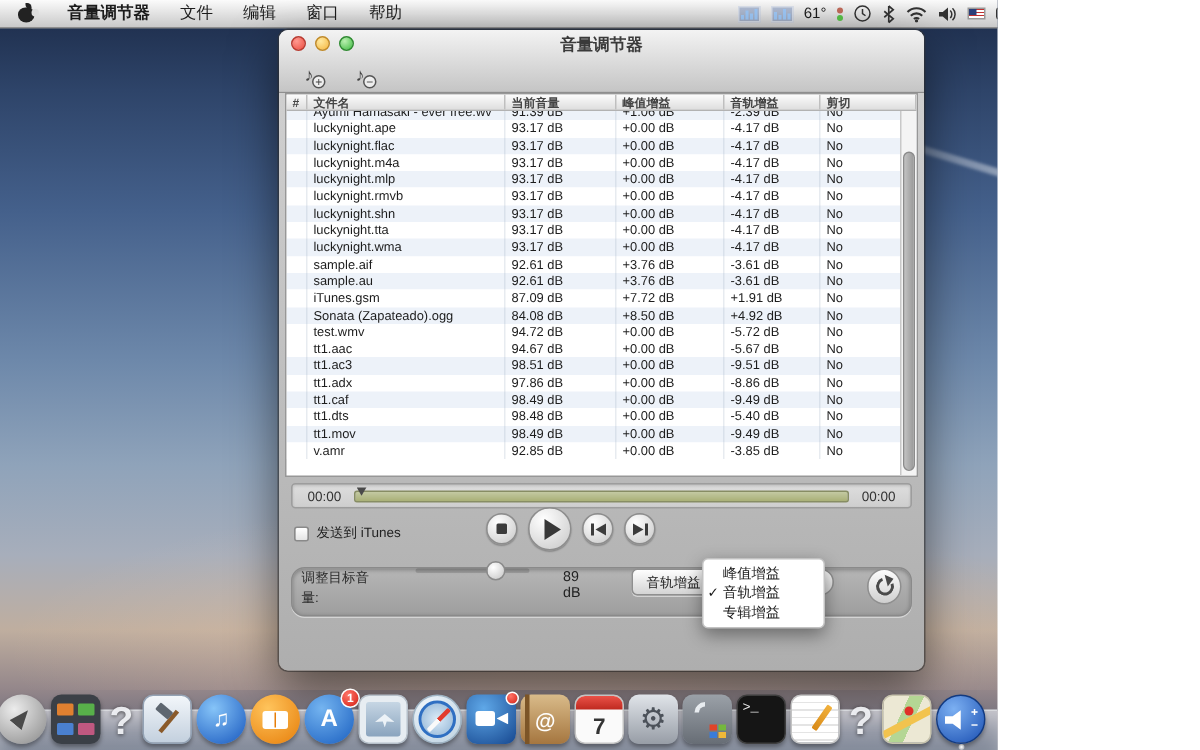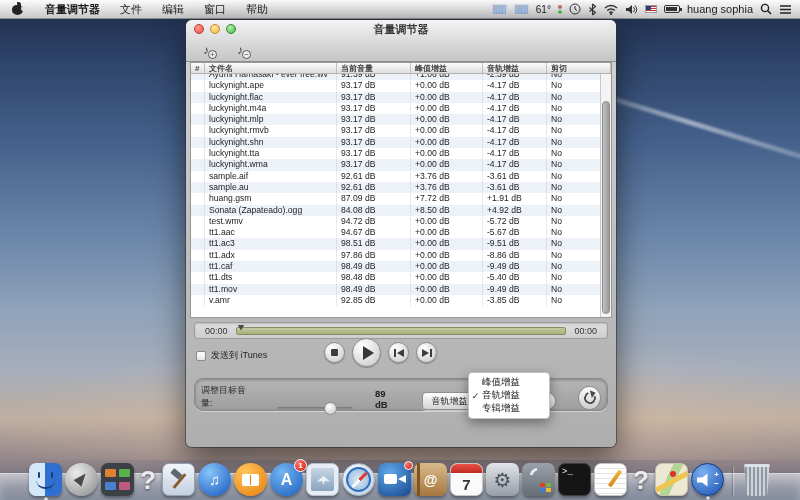--- a/index.html
+++ b/index.html
@@ -1,17 +1,17 @@
 <!DOCTYPE html>
 <html><head>
 <meta charset="utf-8">
 <style>
   *{margin:0;padding:0;box-sizing:border-box;font-family:"Liberation Sans","DejaVu Sans",sans-serif;}
   html,body{width:800px;height:500px;overflow:hidden;}
-  #desktop{position:relative;width:800px;height:500px;overflow:hidden;
+  #desktop{position:relative;width:665px;height:500px;overflow:hidden;
     background:linear-gradient(180deg,#1b2a47 0%,#2e4469 12%,#44608b 28%,#6d88aa 48%,#8fa3ba 62%,#a7aebb 74%,#bfae9f 84%,#93868a 92%,#575d70 100%);}
   #contrail{position:absolute;left:530px;top:120px;width:320px;height:5px;background:linear-gradient(90deg,rgba(255,255,255,0),rgba(255,255,255,.5),rgba(255,255,255,.15));transform:rotate(17deg);border-radius:3px;filter:blur(1px);}
   #glow{position:absolute;left:0;right:0;top:330px;height:130px;background:radial-gradient(ellipse at 55% 80%,rgba(255,210,170,.35),rgba(255,210,170,0) 70%);}
 
   
   #menubar{position:absolute;left:0;top:0;width:800px;height:19px;display:flex;align-items:center;
     background:linear-gradient(#fbfbfb,#c9c9c9);border-bottom:1px solid #8e8e8e;font-size:11px;color:#1c1c1c;}
   .apple{width:11px;height:12px;margin:0 12px 0 12px;position:relative;}
   .apple .body{position:absolute;left:0;top:2px;width:11px;height:10px;background:#222;border-radius:45% 45% 50% 50%;}
   .apple .bite{position:absolute;right:-3px;top:3px;width:5px;height:5px;background:#ddd;border-radius:50%;}
@@ -86,24 +86,24 @@
   .g-play{width:0;height:0;border-left:11px solid #383838;border-top:7px solid transparent;border-bottom:7px solid transparent;margin-left:3px;}
   .g-bar{width:2px;height:8px;background:#3c3c3c;}
   .g-left{width:0;height:0;border-right:7px solid #3c3c3c;border-top:4px solid transparent;border-bottom:4px solid transparent;}
   .g-right{width:0;height:0;border-left:7px solid #3c3c3c;border-top:4px solid transparent;border-bottom:4px solid transparent;}
   .gwrap{display:flex;align-items:center;gap:1px;}
 
   
   #bottombar{position:absolute;left:8px;right:8px;top:358px;height:33px;border-radius:9px;
     background:linear-gradient(#b6b6b6,#9e9e9e);border:1px solid #8a8a8a;
     box-shadow:inset 0 1px 3px rgba(0,0,0,.3),0 1px 0 rgba(255,255,255,.45);
-    display:flex;align-items:flex-end;padding:0 6px;gap:22px;font-size:9px;color:#2b2b2b;}
+    display:flex;align-items:flex-start;padding:0 6px;gap:22px;font-size:9px;color:#2b2b2b;}
   #slider{width:80px;height:3px;background:linear-gradient(#777,#999);border-radius:2px;position:relative;}
   #slider-thumb{position:absolute;left:47px;top:-5px;width:13px;height:13px;border-radius:50%;background:radial-gradient(circle at 35% 30%,#fff,#c4c4c4);border:1px solid #8a8a8a;}
-  #target-val{font-size:9.5px;font-weight:bold;color:#222;}
+  #target-val{font-size:9.5px;font-weight:normal;color:#222;}
   #gain-popup{width:72px;height:18px;border-radius:4px;background:linear-gradient(#fefefe,#d4d4d4);border:1px solid #8f8f8f;display:flex;align-items:center;box-shadow:0 1px 0 rgba(255,255,255,.5);}
   #gain-popup .lbl{flex:1;text-align:center;font-size:9px;color:#222;}
   #gain-popup .arrows{width:13px;height:100%;border-left:1px solid #b5b5b5;display:flex;flex-direction:column;align-items:center;justify-content:center;gap:1px;}
   .arr-up{width:0;height:0;border-left:3px solid transparent;border-right:3px solid transparent;border-bottom:4px solid #444;}
   .arr-dn{width:0;height:0;border-left:3px solid transparent;border-right:3px solid transparent;border-top:4px solid #444;}
   #adjust-btn{margin-left:auto;width:46px;height:18px;border-radius:9px;background:linear-gradient(#fdfdfd,#d2d2d2);border:1px solid #8f8f8f;font-size:10px;color:#222;text-align:center;line-height:17px;}
   #refresh-btn{width:24px;height:24px;border-radius:50%;background:linear-gradient(#fdfdfd,#cfcfcf);border:1px solid #8f8f8f;display:flex;align-items:center;justify-content:center;}
   #refresh-btn .ring{width:12px;height:12px;border:2px solid #4a4a4a;border-radius:50%;border-top-color:transparent;position:relative;transform:rotate(25deg);}
   #refresh-btn .ring:after{content:"";position:absolute;top:-4px;right:-1px;width:0;height:0;border-left:4px solid transparent;border-right:4px solid transparent;border-bottom:5px solid #4a4a4a;transform:rotate(50deg);}
 
@@ -371,21 +371,21 @@
             <div class="trow alt">
               <div class="tcell c-num"></div>
               <div class="tcell c-file">sample.au</div>
               <div class="tcell c-vol">92.61 dB</div>
               <div class="tcell c-peak">+3.76 dB</div>
               <div class="tcell c-track">-3.61 dB</div>
               <div class="tcell c-clip">No</div>
             </div>
             <div class="trow">
               <div class="tcell c-num"></div>
-              <div class="tcell c-file">huang.gsm</div>
+              <div class="tcell c-file">iTunes.gsm</div>
               <div class="tcell c-vol">87.09 dB</div>
               <div class="tcell c-peak">+7.72 dB</div>
               <div class="tcell c-track">+1.91 dB</div>
               <div class="tcell c-clip">No</div>
             </div>
             <div class="trow alt">
               <div class="tcell c-num"></div>
               <div class="tcell c-file">Sonata (Zapateado).ogg</div>
               <div class="tcell c-vol">84.08 dB</div>
               <div class="tcell c-peak">+8.50 dB</div>

